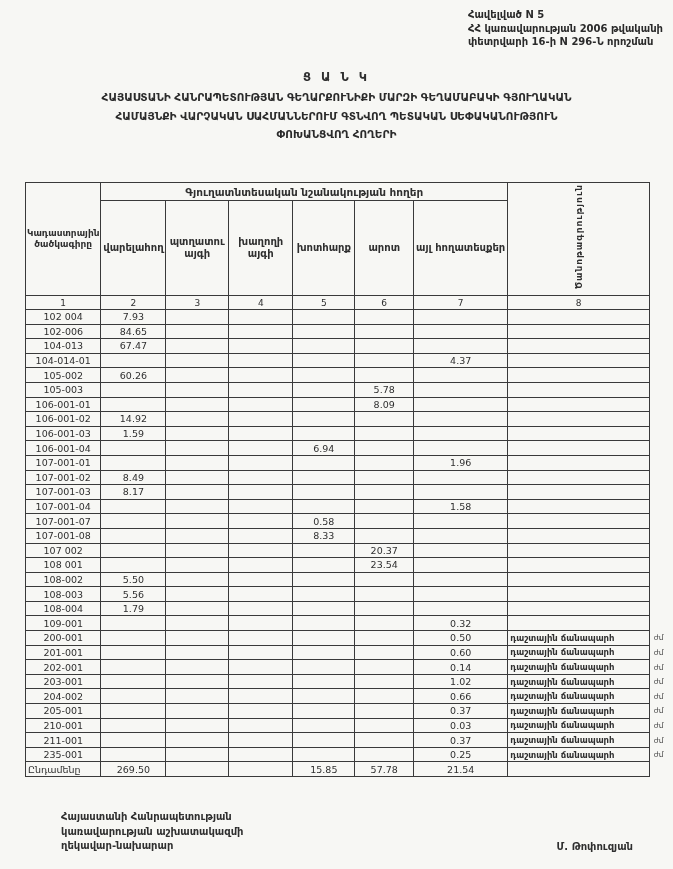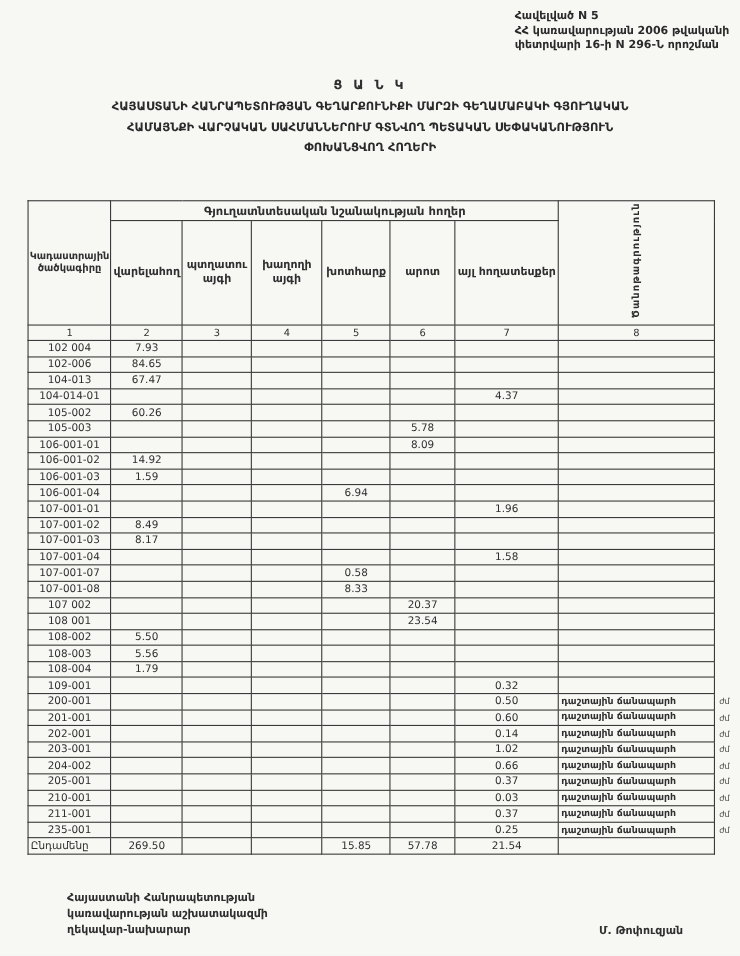--- a/index.html
+++ b/index.html
@@ -39,21 +39,21 @@
   .val{text-align:center;font-size:9.5px;}
   .note{font-size:8.5px;font-weight:bold;padding:0 2px;}
   .mcell{border:none;background:transparent;}
   .mmark{font-size:7.5px;color:#4a4a4a;padding-left:4px;margin-left:20px;}
   .tlabel{font-size:9.5px;text-align:left;padding-left:2px;}
   .footer-left{
     position:absolute;left:17px;top:810px;
     font-size:10px;font-weight:bold;line-height:14.5px;margin-left:44px;
   }
   .signature{
-    position:absolute;right:52px;top:841px;
+    position:absolute;right:40px;top:841px;
     font-size:10px;font-weight:bold;
   }
 </style>
 </head>
 <body>
 
 <div class="page">
 
   <div class="appendix">
     <div>Հավելված N 5</div>

